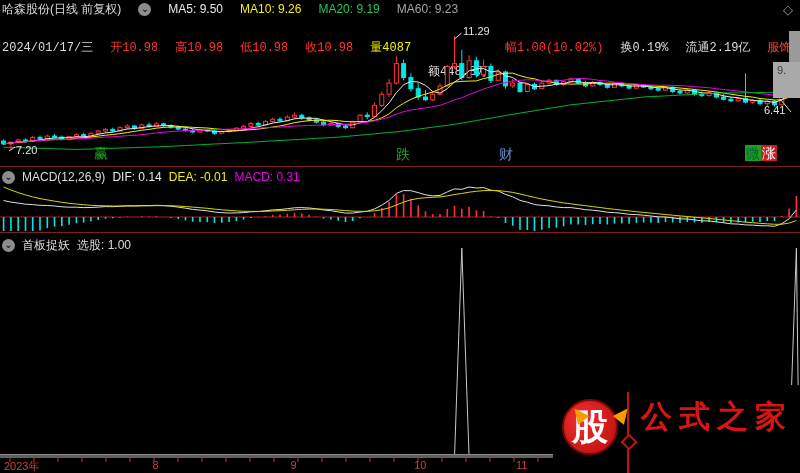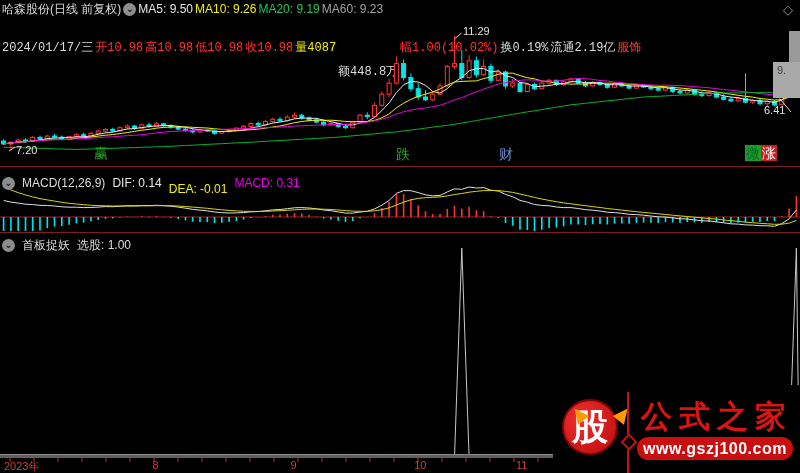--- a/index.html
+++ b/index.html
@@ -1,18 +1,18 @@
 <!DOCTYPE html>
 <html><head>
 <meta charset="utf-8">
 <style>
   html,body{margin:0;padding:0;background:#000;}
   #app{position:relative;width:800px;height:473px;background:#000;overflow:hidden;
        font-family:"Liberation Sans","DejaVu Sans",sans-serif;}
-  .row{position:absolute;left:2px;display:flex;align-items:center;gap:2px;white-space:nowrap;
+  .row{position:absolute;left:2px;display:flex;align-items:center;gap:17px;white-space:nowrap;
        font-size:12px;line-height:14px;}
   #row1{top:2px;}
   #row2{top:17px;font-family:Liberation Mono, monospace;}
   .t-white{color:#dcdcdc;}
   .chev{display:inline-block;width:13px;height:13px;border-radius:50%;background:#8d8d8d;
         color:#1a1a1a;font-size:10px;line-height:11px;text-align:center;font-weight:bold;}
   #chart{position:absolute;left:0;top:0;z-index:1;}
   #scrollbar{position:absolute;left:0;top:454px;width:800px;height:3px;background:#5f5f5f;
              border-top:1px solid #8a8a8a;z-index:2;}
   .panel-head{position:absolute;left:2px;display:flex;align-items:center;gap:7px;
@@ -461,21 +461,21 @@
     <span style="color: rgb(255, 50, 50);">幅1.00(10.02%)</span>
     <span style="color: rgb(220, 220, 220);">换0.19%</span>
     <span style="color: rgb(220, 220, 220);">流通2.19亿</span>
     <span style="color: rgb(255, 68, 51);">服饰</span>
   </div>
 
   <div class="panel-head" id="macd-head">
     <span class="chev">⌄</span>
     <span class="t-white">MACD(12,26,9)</span>
     <span style="color: rgb(232, 232, 232);">DIF: 0.14</span>
-    <span style="color: rgb(242, 242, 0); margin-top: 12px;">DEA: -0.01</span>
+    <span style="color: rgb(242, 242, 0);">DEA: -0.01</span>
     <span style="color: rgb(232, 0, 232);">MACD: 0.31</span>
   </div>
 
   <div class="panel-head" id="sig-head">
     <span class="chev">⌄</span>
     <span class="t-white">首板捉妖</span>
     <span class="t-white">选股: 1.00</span>
   </div>
 
   <span class="wm" id="wm1">赢</span>
@@ -502,16 +502,15 @@
 
   <div id="logo">
     <div id="logo-circle">
       <span class="horn" id="horn-l"></span>
       <span class="horn" id="horn-r"></span>
       <div class="gu">股</div>
     </div>
     <div id="logo-vline"></div>
     <div id="logo-diamond"></div>
     <div id="logo-name">公式之家</div>
-    <div id="logo-url">www.gszj100.com</div>
   </div>
 
 </div>
 
 </body></html>

